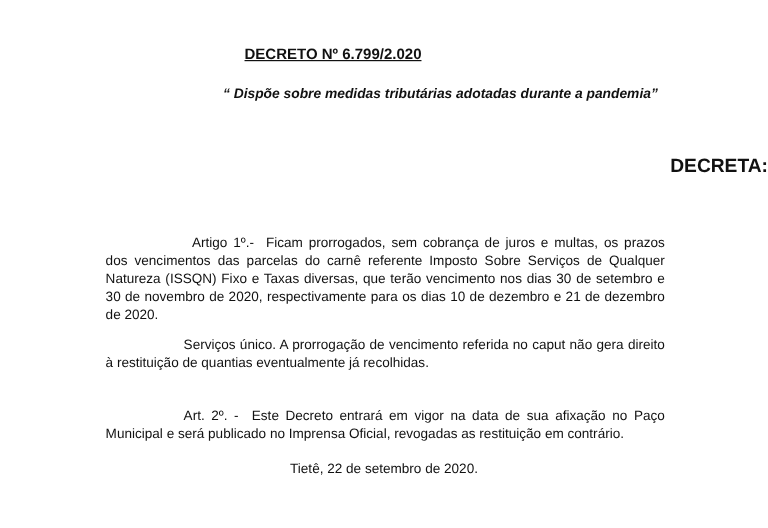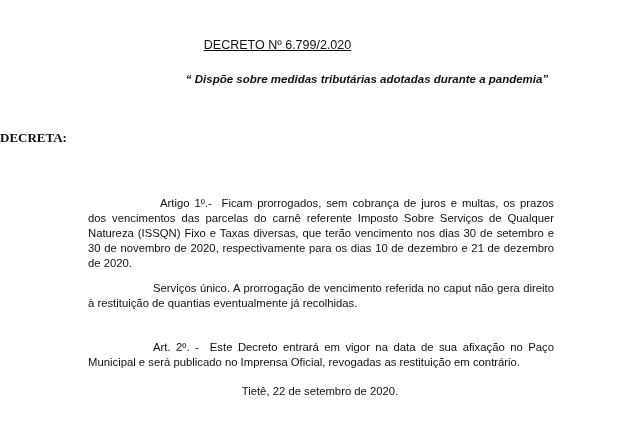--- a/index.html
+++ b/index.html
@@ -4,29 +4,29 @@
   <style>
     html, body { margin: 0; padding: 0; }
     body {
       width: 640px; height: 440px; background: #ffffff; overflow: hidden;
       font-family: "Liberation Sans", sans-serif; color: #111;
       position: relative;
     }
     .abs { position: absolute; }
     .title {
       top: 38px; left: 0; width: 555px; text-align: center;
-      font-weight: normal; font-size: 12.5px; text-decoration: underline;
+      font-weight: bold; font-size: 12.5px; text-decoration: underline;
     }
     .ementa {
       top: 73px; left: 0; width: 640px; text-align: center;
       font-weight: bold; font-style: italic; font-size: 11.5px; margin-left: 47px;
     }
     .decreta {
-      top: 130px; left: 0; width: 640px; text-align: left;
-      font-weight: bold; font-size: 13px; font-family: Liberation Serif, serif;
+      top: 130px; left: 0; width: 640px; text-align: right;
+      font-weight: bold; font-size: 16px;
     }
     .para {
       left: 88px; width: 466px; font-size: 11.3px; line-height: 15px;
       text-align: justify; text-align-last: left;
     }
     .p1 { top: 196px; }
     .p2 { top: 281px; }
     .p3 { top: 340px; }
     .indent { display: inline-block; width: 72px; }
     .indent3 { display: inline-block; width: 65px; }

